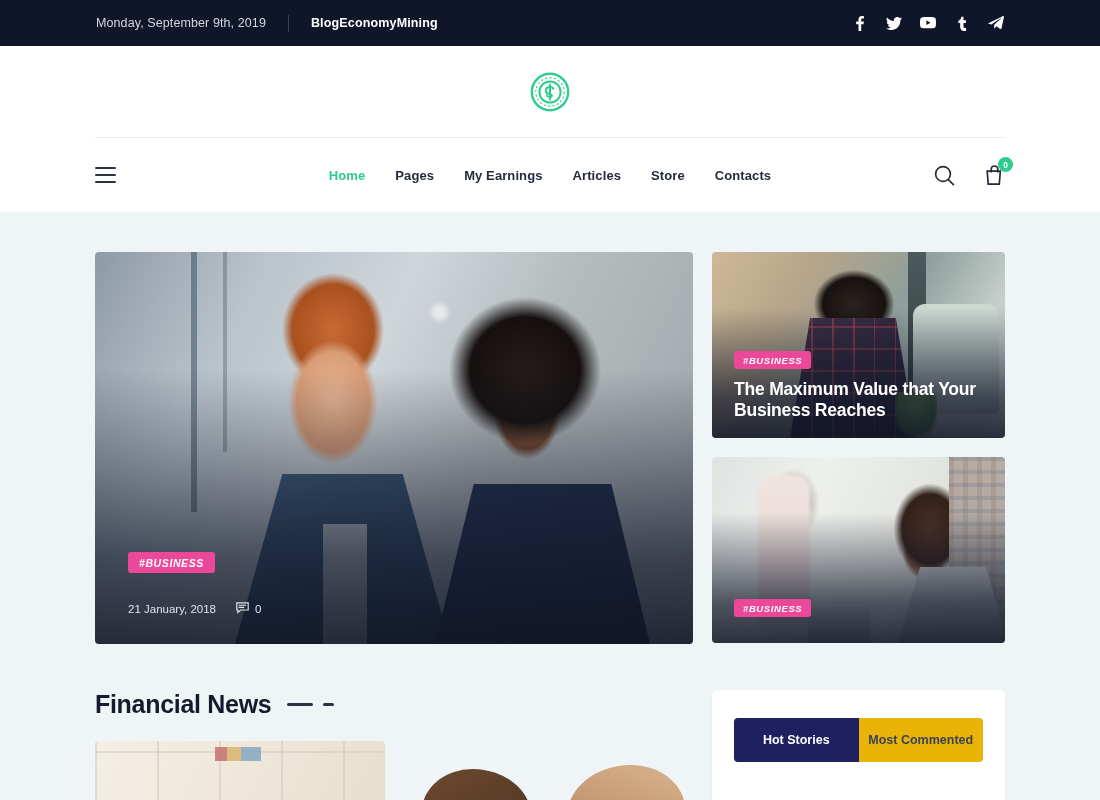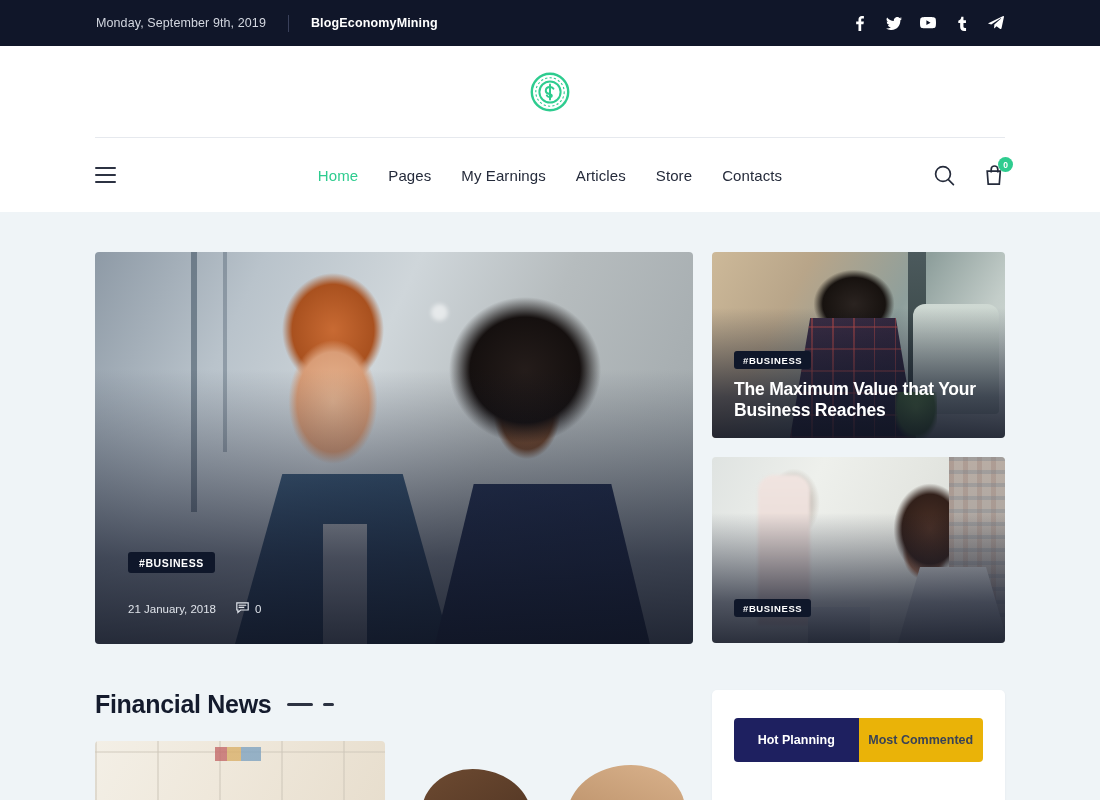--- a/index.html
+++ b/index.html
@@ -55,21 +55,21 @@
   }
   .hamburger { width: 21px; display: flex; flex-direction: column; gap: 5px; cursor: pointer; }
   .hamburger span { display: block; height: 2px; background: #2c3242; border-radius: 1px; }
   .nav-menu {
     position: absolute; left: 0; right: 0;
     display: flex; justify-content: center; align-items: center; gap: 30px;
     pointer-events: none;
   }
   .nav-menu a {
     pointer-events: auto;
-    font-size: 15px; font-weight: 400; color: #252b3b;
+    font-size: 13px; font-weight: 700; color: #252b3b;
     text-decoration: none; letter-spacing: .1px;
   }
   .nav-menu a.active { color: #2ecc8f; }
   .nav-right { margin-left: auto; display: flex; align-items: center; gap: 28px; z-index: 2; }
   .icon-btn { position: relative; width: 22px; height: 22px; cursor: pointer;
               display: flex; align-items: center; justify-content: center; }
   .icon-btn svg { stroke: #252b3b; fill: none; stroke-width: 1.7; }
   .cart-badge {
     position: absolute; top: -7px; right: -8px;
     min-width: 15px; height: 15px; border-radius: 50%;
@@ -91,23 +91,23 @@
     display: block;
   }
   .card .bg { position: absolute; inset: 0; }
   .card .shade {
     position: absolute; inset: 0;
     background: linear-gradient(to bottom, rgba(20,26,44,0) 30%, rgba(20,26,44,.72) 78%, rgba(16,21,36,.88) 100%);
   }
   .card-body { position: absolute; left: 0; right: 0; bottom: 0; padding: 0 33px 28px 33px; }
 
   .badge {
-    display: inline-block; background: #0f172a; color: #ffffff;
+    display: inline-block; background: #ec4899; color: #ffffff;
     font-size: 10.5px; font-weight: 700; letter-spacing: .6px;
-    padding: 5px 11px 4px 11px; border-radius: 3px; margin-bottom: 13px;
+    padding: 5px 11px 4px 11px; border-radius: 3px; margin-bottom: 13px; font-style: italic;
   }
   .card-title {
     color: #ffffff; font-weight: 700; letter-spacing: -.2px;
   }
   .hero-card { height: 392px; }
   .hero-card .card-title { font-size: 27px; line-height: 1.17; }
   .hero-meta {
     margin-top: 16px; display: flex; align-items: center; gap: 20px;
     color: #dfe3ea; font-size: 11.5px;
   }
@@ -448,20 +448,20 @@
             <div class="bg ph ph-news2">
               <div class="hand-a"></div>
                 <div class="hand-b"></div>
             </div>
           </a>
         </div>
       </div>
 
       <div class="widget">
         <div class="tabs">
-          <div class="tab active">Hot Planning</div>
+          <div class="tab active">Hot Stories</div>
           <div class="tab">Most Commented</div>
         </div>
       </div>
 
     </div>
   </div>
 </div>
 
 </body></html>

